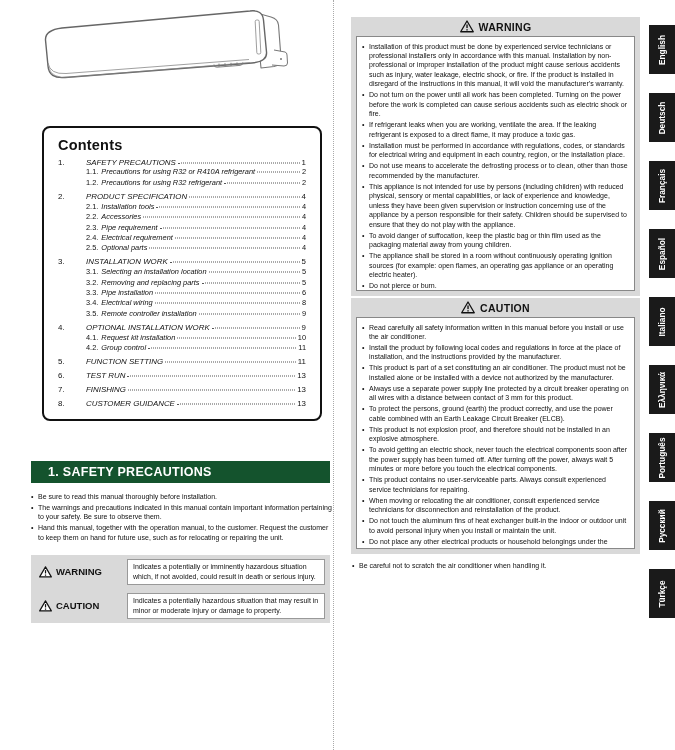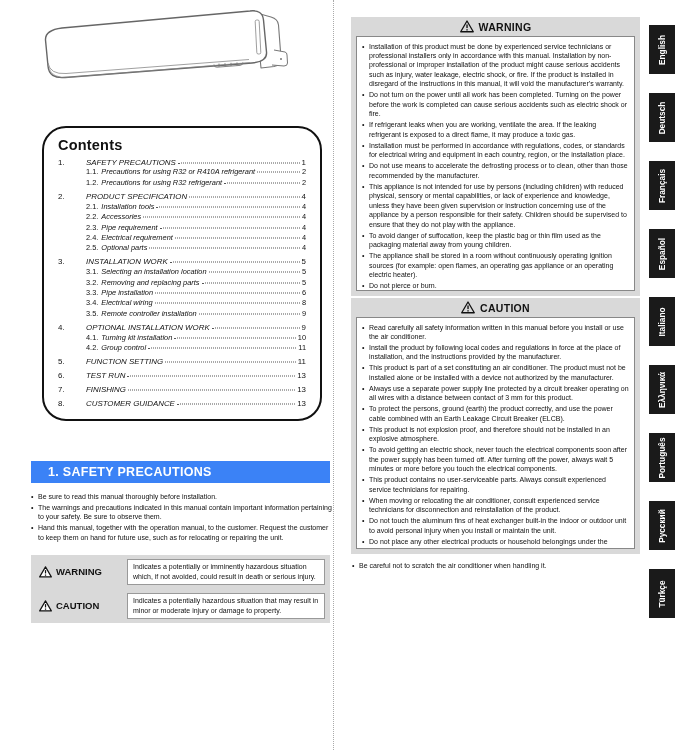--- a/index.html
+++ b/index.html
@@ -9,34 +9,34 @@
     font-family:"Liberation Sans", sans-serif; color:#111; overflow:hidden;
     margin:0 auto;
   }
   .fold-line { position:absolute; left:333px; top:0; height:750px; border-left:1px dotted #aaa; }
 
   
   .ac-illustration { position:absolute; left:28px; top:6px; width:275px; height:105px; }
 
   .contents-box {
     position:absolute; left:42px; top:126px; width:280px; height:295px;
-    border:2.5px solid #111; border-radius:24px; padding:9px 14px 6px 14px; overflow:hidden;
+    border:2.5px solid #111; border-radius:8px; padding:9px 14px 6px 14px; overflow:hidden;
   }
   .contents-title { font-size:14.5px; font-weight:bold; letter-spacing:.2px; margin-bottom:4px; }
   .toc-row { display:flex; align-items:baseline; line-height:1.18; }
   .toc-row.lvl1 { margin-top:4.5px; font-size:7.9px; }
   .toc-row.lvl2 { margin-top:1.6px; font-size:7.4px; padding-left:28px;justify-content:center; }
   .toc-row.lvl1 .toc-num { width:28px; flex:none; }
   .toc-row.lvl2 .toc-num { margin-right:3px; flex:none; }
   .toc-label { white-space:nowrap;font-style:italic; }
   .toc-dots { flex:1; min-width:8px; margin:0 2px; border-bottom:1px dotted #555; transform:translateY(-1.5px); }
   .toc-page { flex:none; }
 
   .section-bar {
-    position:absolute; left:31px; top:461px; width:299px; height:22px; background:#3b82f6;
+    position:absolute; left:31px; top:461px; width:299px; height:22px; background:#14532d;
     color:#fff; font-size:12.5px; font-weight:bold; display:flex; align-items:center;
     padding-left:17px; letter-spacing:.3px;
   }
   .intro-bullets { position:absolute; left:31px; top:490px; width:301px; font-size:7px; line-height:1.38; }
 
   .bullet { position:relative; padding-left:7px; margin-top:1.5px; }
   .bullet::before { content:"•"; position:absolute; left:0; top:0; }
 
   .def-box {
     position:absolute; left:31px; width:299px; background:#d9d9d9;
@@ -210,21 +210,21 @@
 
         <div class="toc-row lvl1">
           <span class="toc-num">4.</span>
           <span class="toc-label">OPTIONAL INSTALLATION WORK</span>
           <span class="toc-dots"></span>
           <span class="toc-page">9</span>
         </div>
 
         <div class="toc-row lvl2">
           <span class="toc-num">4.1.</span>
-          <span class="toc-label">Turning kit installation</span>
+          <span class="toc-label">Request kit installation</span>
           <span class="toc-dots"></span>
           <span class="toc-page">10</span>
         </div>
 
         <div class="toc-row lvl2">
           <span class="toc-num">4.2.</span>
           <span class="toc-label">Group control</span>
           <span class="toc-dots"></span>
           <span class="toc-page">11</span>
         </div>

